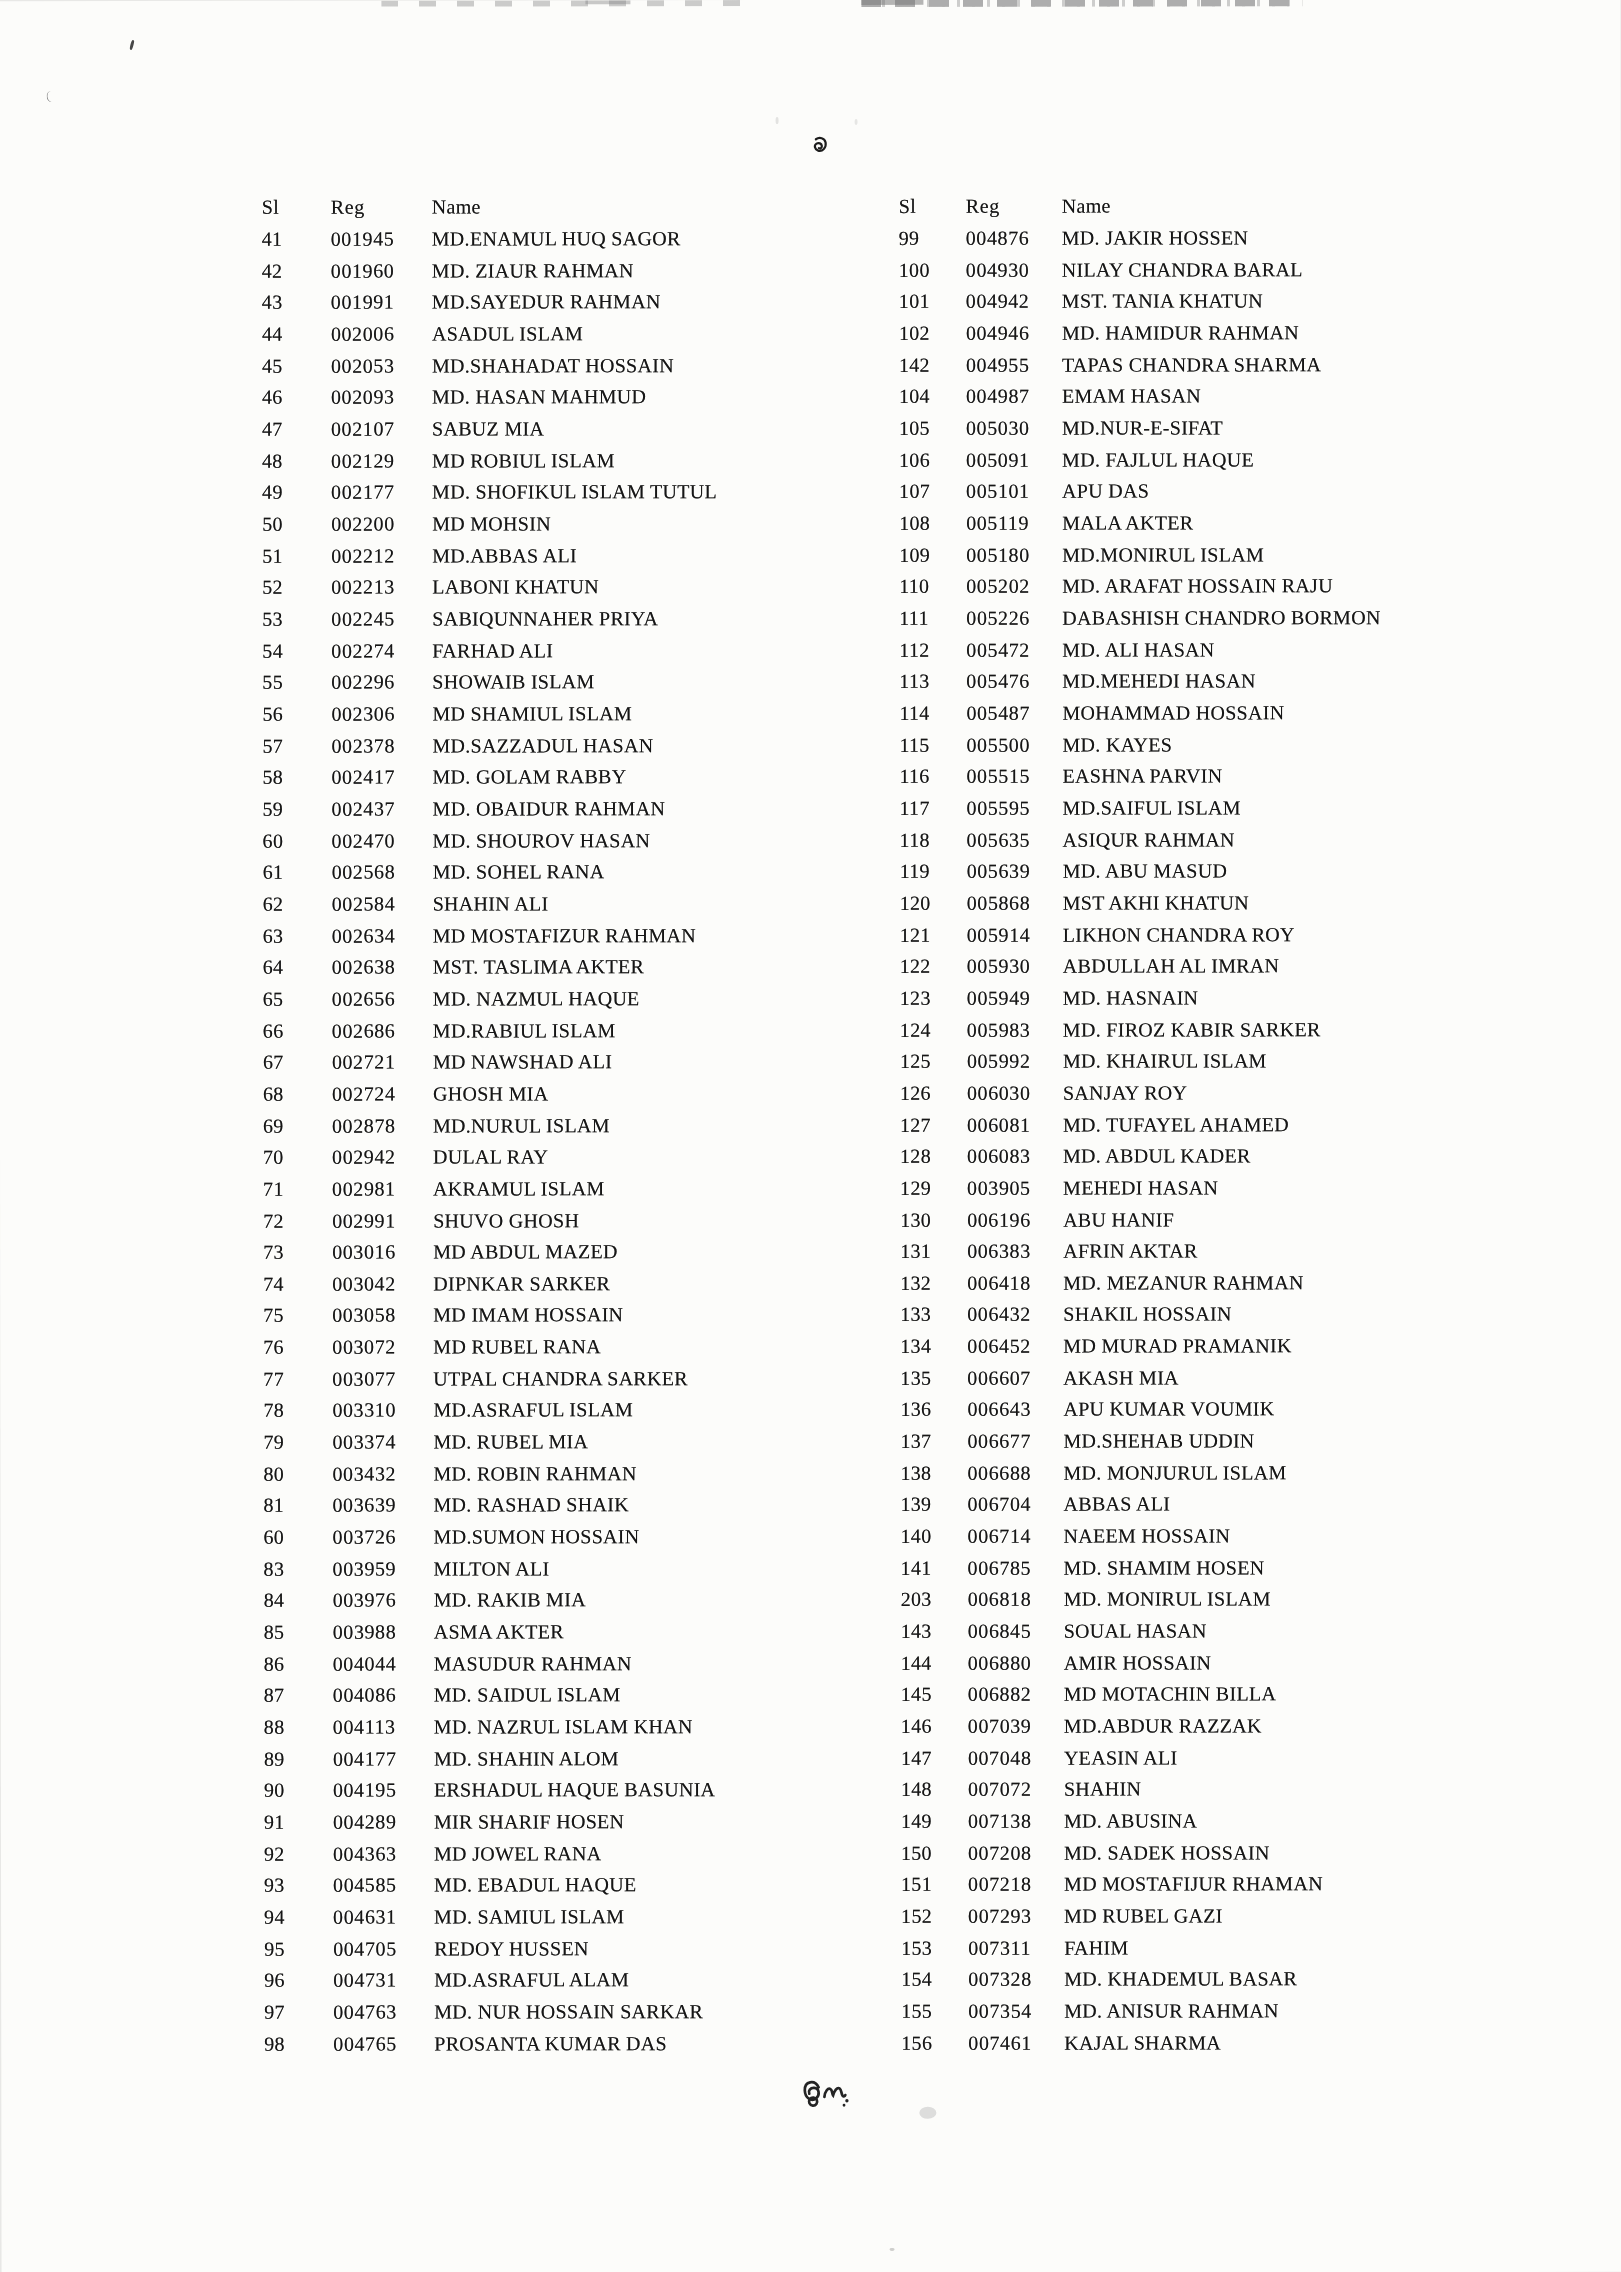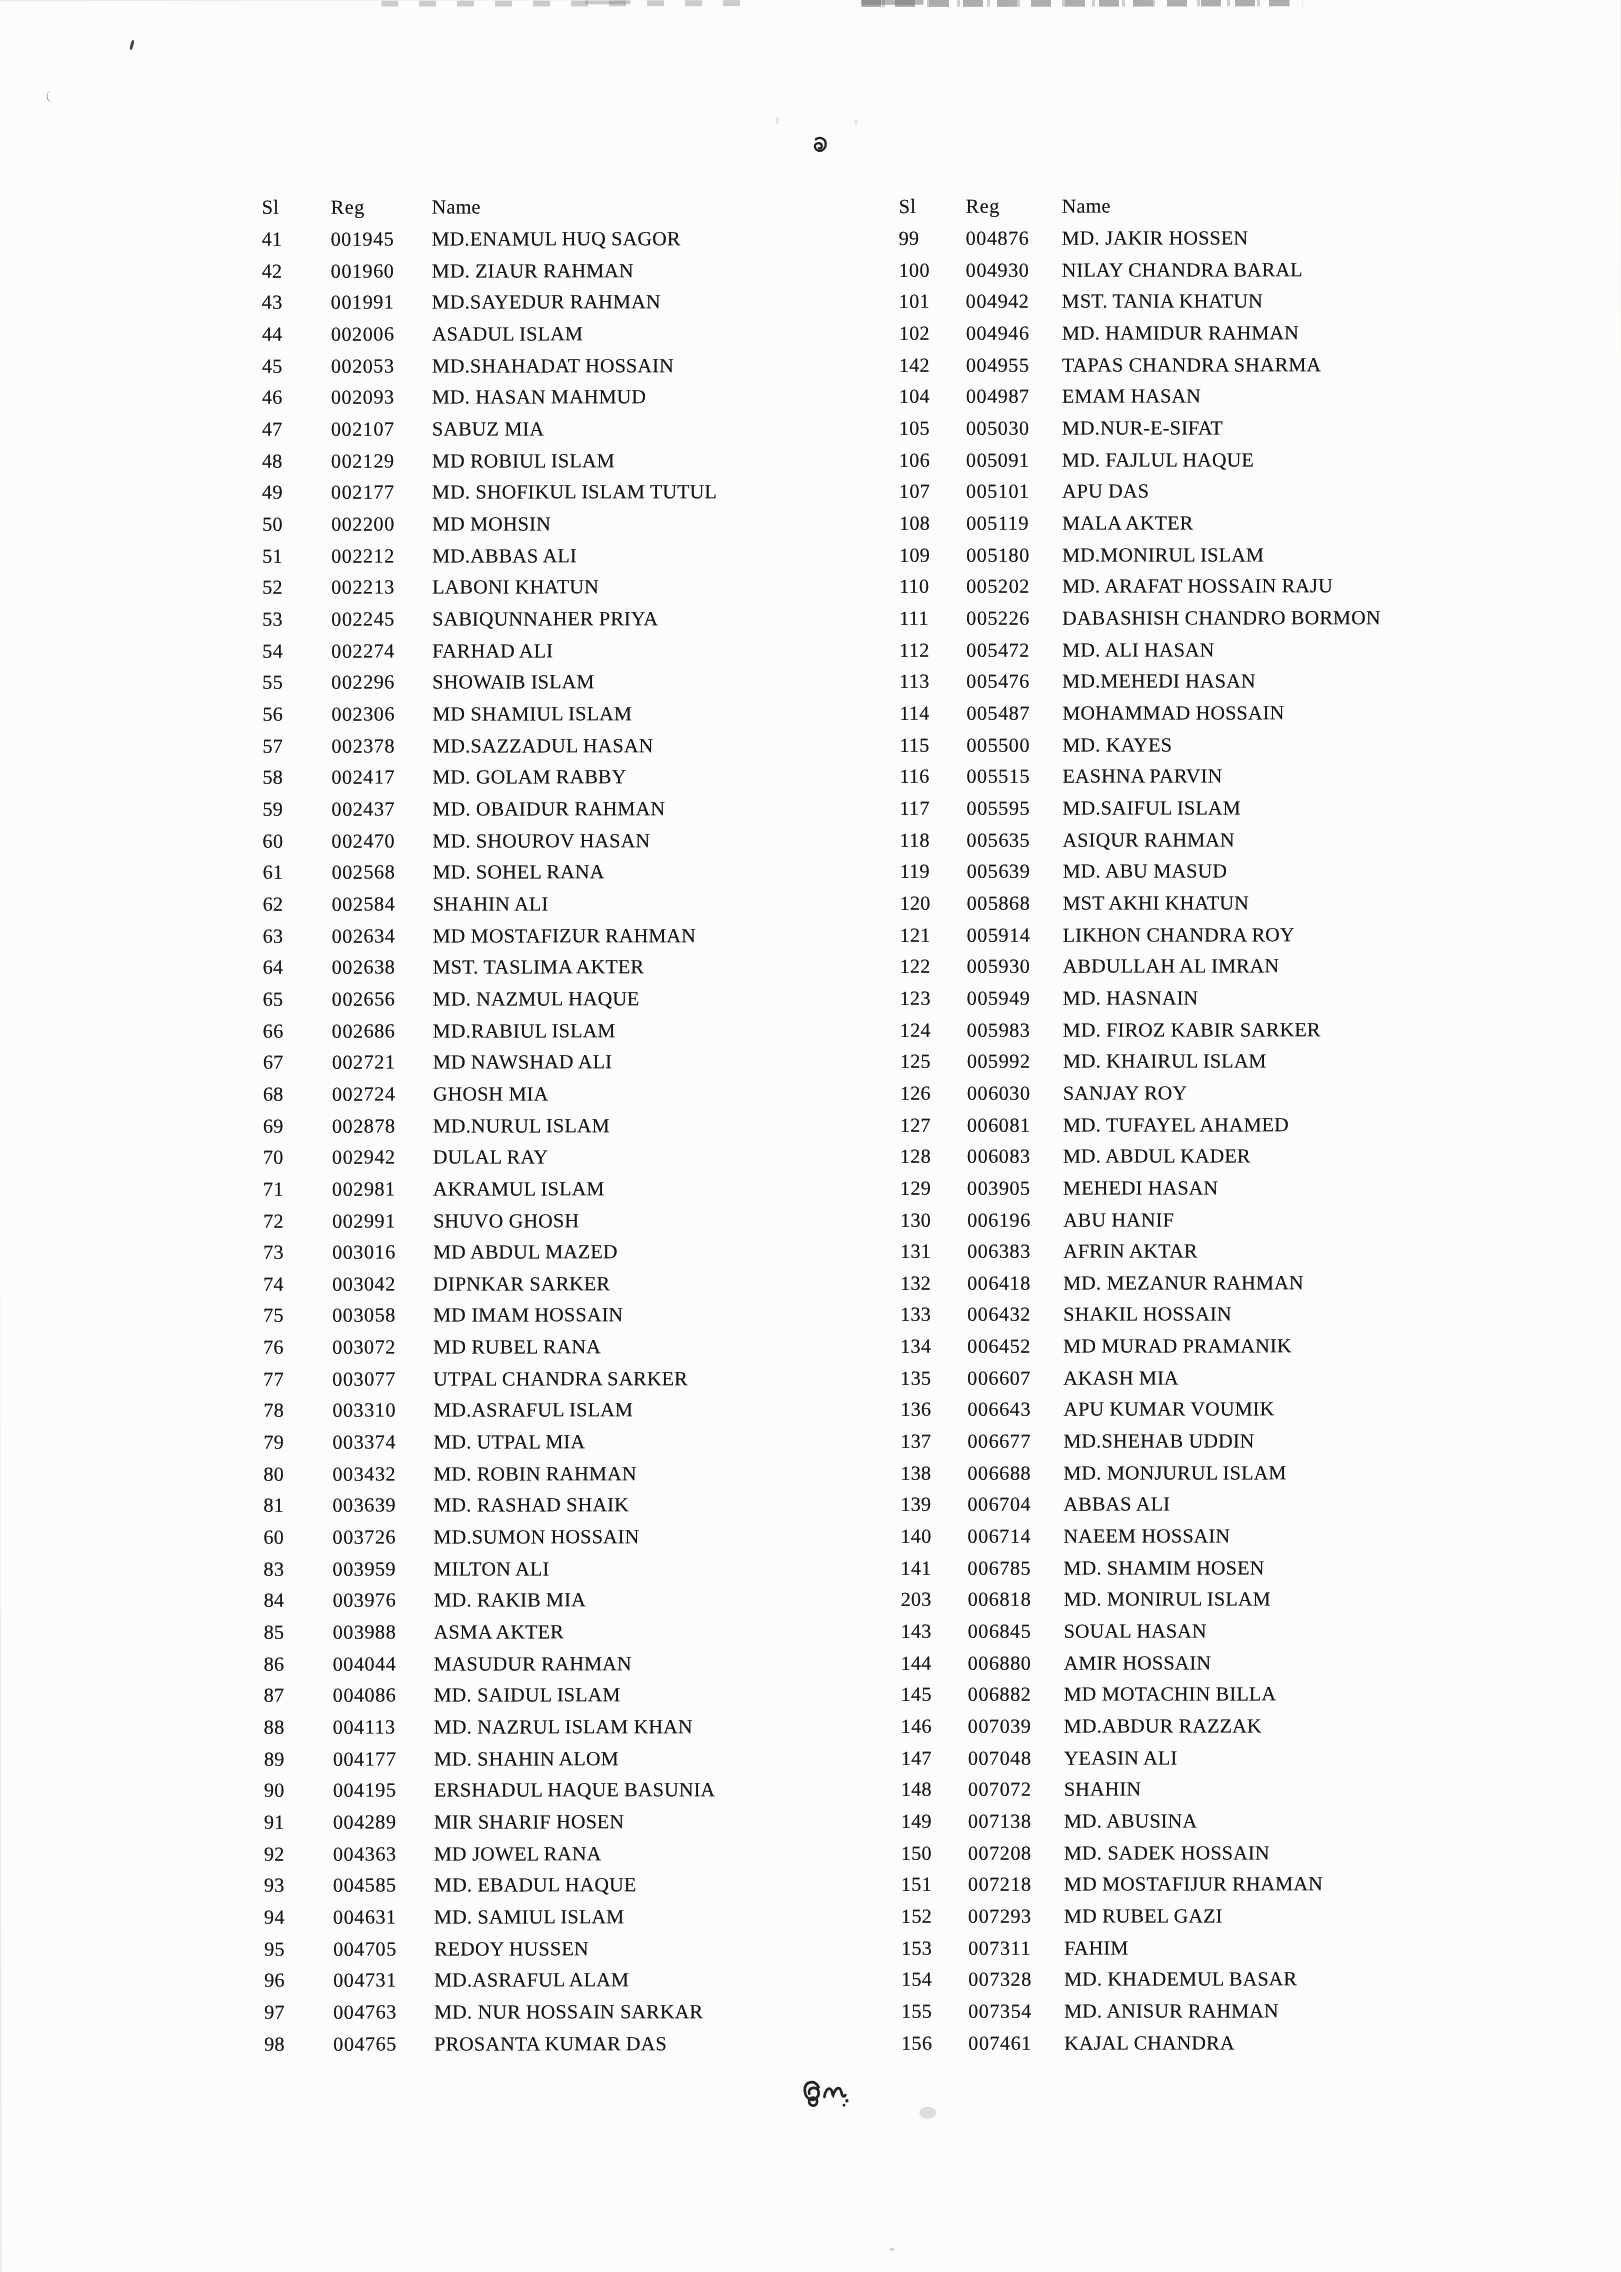--- a/index.html
+++ b/index.html
@@ -262,21 +262,21 @@
     <span class="cell name">UTPAL CHANDRA SARKER</span>
   </div>
       <div class="trow" style="top: 1398px;">
     <span class="cell sl">78</span>
     <span class="cell reg">003310</span>
     <span class="cell name">MD.ASRAFUL ISLAM</span>
   </div>
       <div class="trow" style="top: 1430px;">
     <span class="cell sl">79</span>
     <span class="cell reg">003374</span>
-    <span class="cell name">MD. UTPAL MIA</span>
+    <span class="cell name">MD. RUBEL MIA</span>
   </div>
       <div class="trow" style="top: 1462px;">
     <span class="cell sl">80</span>
     <span class="cell reg">003432</span>
     <span class="cell name">MD. ROBIN RAHMAN</span>
   </div>
       <div class="trow" style="top: 1493px;">
     <span class="cell sl">81</span>
     <span class="cell reg">003639</span>
     <span class="cell name">MD. RASHAD SHAIK</span>
@@ -655,21 +655,21 @@
     <span class="cell name">MD. KHADEMUL BASAR</span>
   </div>
       <div class="trow" style="top: 2000px;">
     <span class="cell sl">155</span>
     <span class="cell reg">007354</span>
     <span class="cell name">MD. ANISUR RAHMAN</span>
   </div>
       <div class="trow" style="top: 2032px;">
     <span class="cell sl">156</span>
     <span class="cell reg">007461</span>
-    <span class="cell name">KAJAL CHANDRA</span>
+    <span class="cell name">KAJAL SHARMA</span>
   </div>
     </div>
 
   <svg id="signature-svg" width="56" height="54" viewBox="0 0 86 84">
     <g fill="none" stroke="#242424" stroke-width="4.2" stroke-linecap="round">
       <path d="M31 16 C 25 4, 9 6, 9.5 21 C 10 33, 20 39, 27 33.5 C 33.5 28, 32 17.5, 24 17 C 18 16.7, 14.5 21, 16.5 26"></path>
       <path d="M23 32 a6.3 6.3 0 1 0 0.1 0.01"></path>
       <path d="M40 31 C 41 22, 45.5 16.5, 49.5 18.8 C 52.6 20.6, 51.5 26, 53.5 28.5 C 55.5 22, 59.5 15.5, 63.6 17.8 C 66.8 19.6, 65.8 26, 68.5 29.5 C 69.8 31, 71.5 30.2, 72.5 28.2"></path>
     </g>
     <circle cx="75" cy="37" r="2.6" fill="#242424"></circle>

